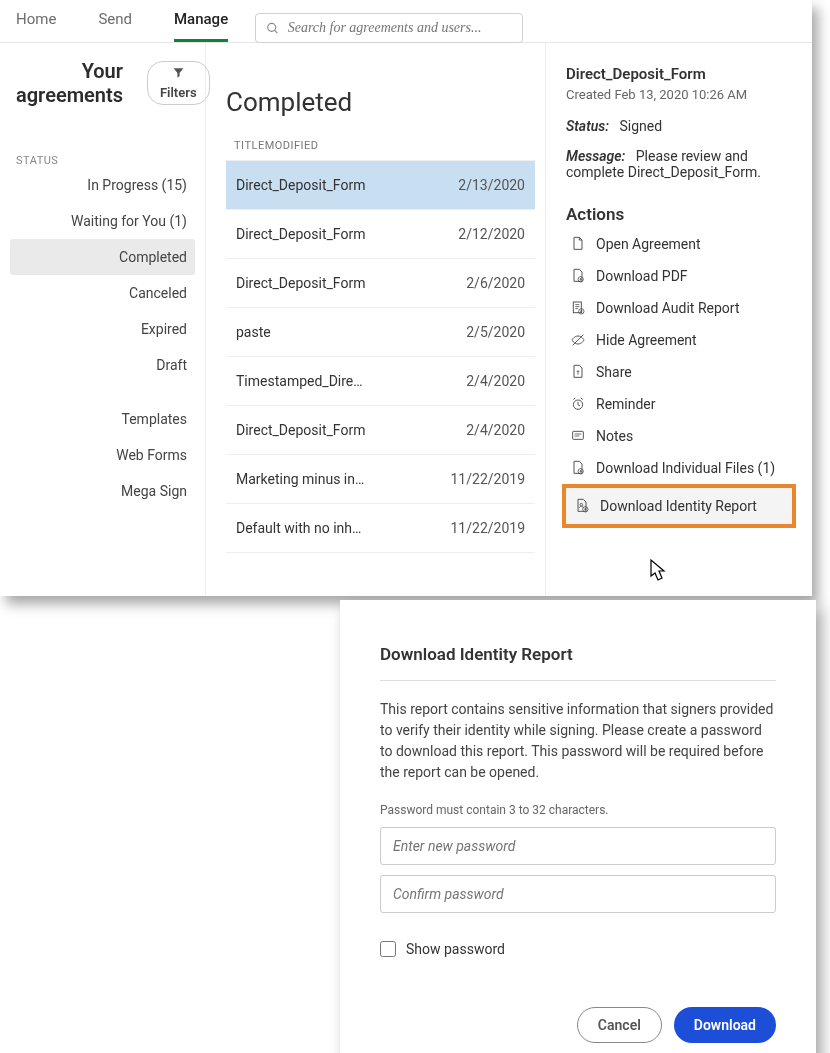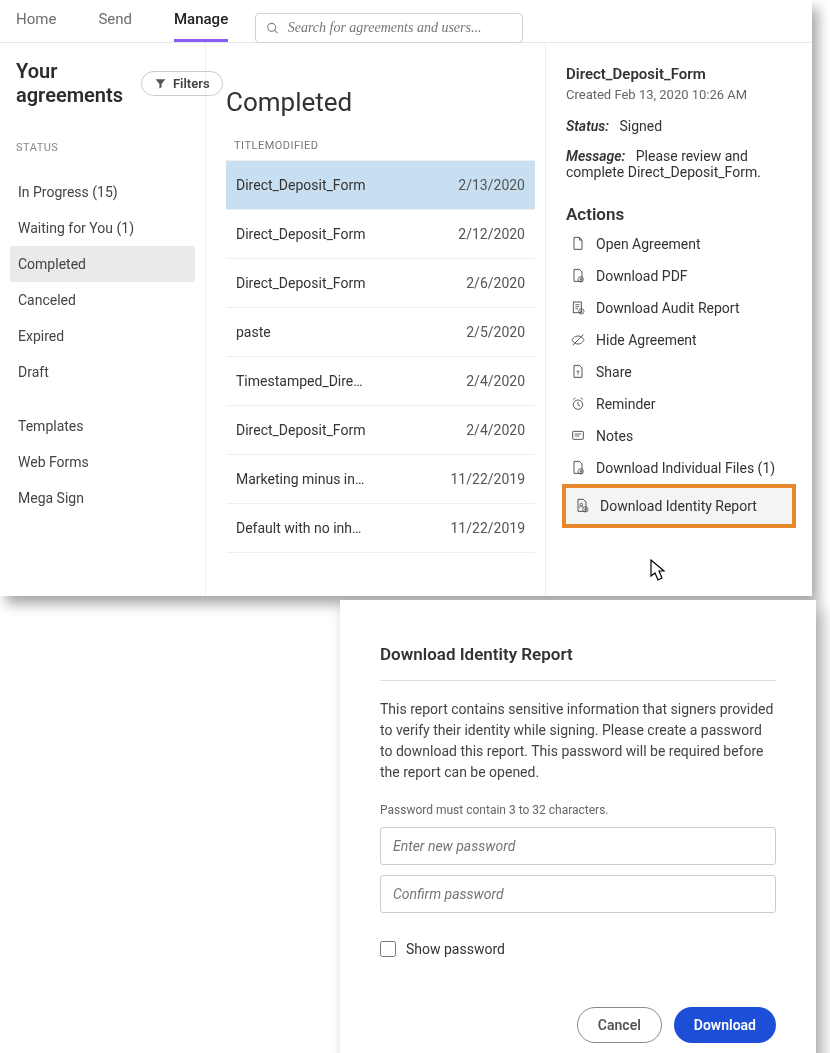--- a/index.html
+++ b/index.html
@@ -2,30 +2,30 @@
 <html><head>
 <meta charset="utf-8">
 <style>
   * { box-sizing: border-box; margin: 0; padding: 0; font-family: -apple-system, BlinkMacSystemFont, "Segoe UI", Roboto, sans-serif; }
   body { width: 830px; height: 1053px; background: #fff; position: relative; overflow: hidden; }
   .shadow-wrap { position: absolute; top:0; left:0; width: 812px; height: 596px; box-shadow: 6px 8px 12px rgba(0,0,0,.35); background:#fff; }
 
   
   .topnav { display:flex; gap: 42px; padding: 10px 16px 0 16px; border-bottom: 1px solid #e6e6e6; }
   .topnav-item { color:#6e6e6e; font-size:15px; padding-bottom: 14px; cursor:pointer; }
-  .topnav-item.active { color:#222; border-bottom: 3px solid #8b5cf6; padding-bottom: 11px; font-weight:500; }
+  .topnav-item.active { color:#222; border-bottom: 3px solid #15803d; padding-bottom: 11px; font-weight:500; }
 
   
   .main { display:flex; height: calc(596px - 44px); }
   .sidebar { width: 206px; padding: 16px 10px; border-right:1px solid #eee; }
-  .page-title { font-size: 20px; font-weight:600; color:#2c2c2c; margin-bottom: 34px; display:flex; align-items:center; gap:18px; padding-left:6px;}
-  .filters-btn { display:flex; align-items:center; gap:6px; border:1px solid #ccc; border-radius:16px; padding:4px 12px; font-size:13px; color:#444; cursor:pointer; }
+  .page-title { font-size: 20px; font-weight:600; color:#2c2c2c; margin-bottom: 47px; display:flex; align-items:center; gap:24px; padding-left:6px;text-align:right;}
+  .filters-btn { display:flex; align-items:center; gap:6px; border:1px solid #ccc; border-radius:16px; padding:4px 12px; font-size:13px; color:#444; cursor:pointer;flex-direction:column; }
   .filters-btn svg { width:13px; height:13px; }
-  .status-label { font-size:11px; letter-spacing:.5px; color:#888; padding-left:6px; margin-bottom:20px; }
-  .status-item { font-size:14px; color:#444; padding:10px 8px; border-radius:3px; cursor:pointer; }
+  .status-label { font-size:11px; letter-spacing:.5px; color:#888; padding-left:6px; margin-bottom:0; }
+  .status-item { font-size:14px; color:#444; padding:10px 8px; border-radius:3px; cursor:pointer;text-align:right; }
   .status-item.active { background:#eaeaea; }
   .status-spacer { height:18px; }
 
   
   .center { width: 340px; padding: 28px 10px 0 20px; border-right:1px solid #eee; overflow:hidden; position:relative;}
   .search-input-wrap { display:flex; align-items:center; gap:8px; border:1px solid #d1d1d1; border-radius:4px; padding:6px 10px; width: 268px; position:absolute; left: 255px; top: 13px; background:#fff; }
   .search-input-wrap svg { width:15px; height:15px; }
   .search-input { border:none; outline:none; font-size:14px; color:#8b5cf6; width:100%; font-style:italic;font-family:Liberation Serif, serif;}
   .center h2 { font-size:26px; font-weight:400; color:#333; margin-bottom:22px; margin-top: 16px;}
   .col-headers { display:flex; font-size:11px; color:#777; letter-spacing:.5px; padding: 0 8px 8px; border-bottom:1px solid #eee;}

